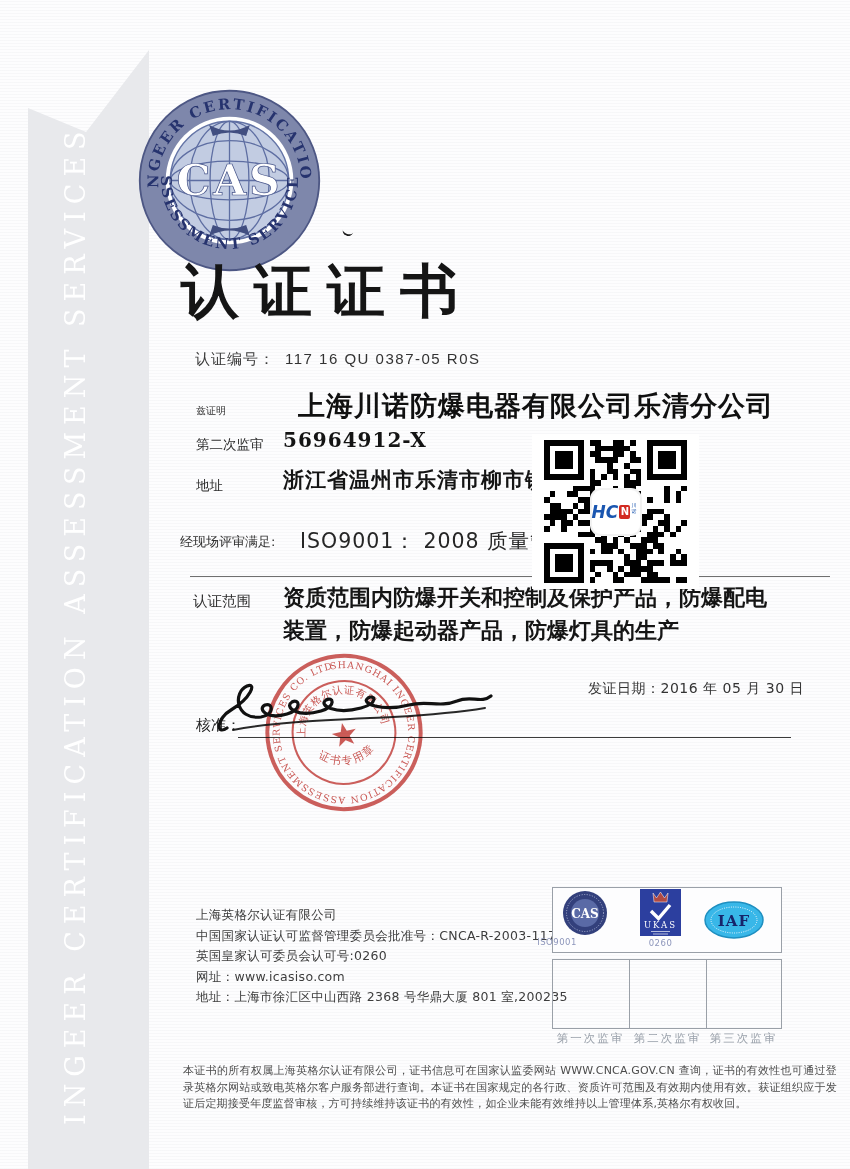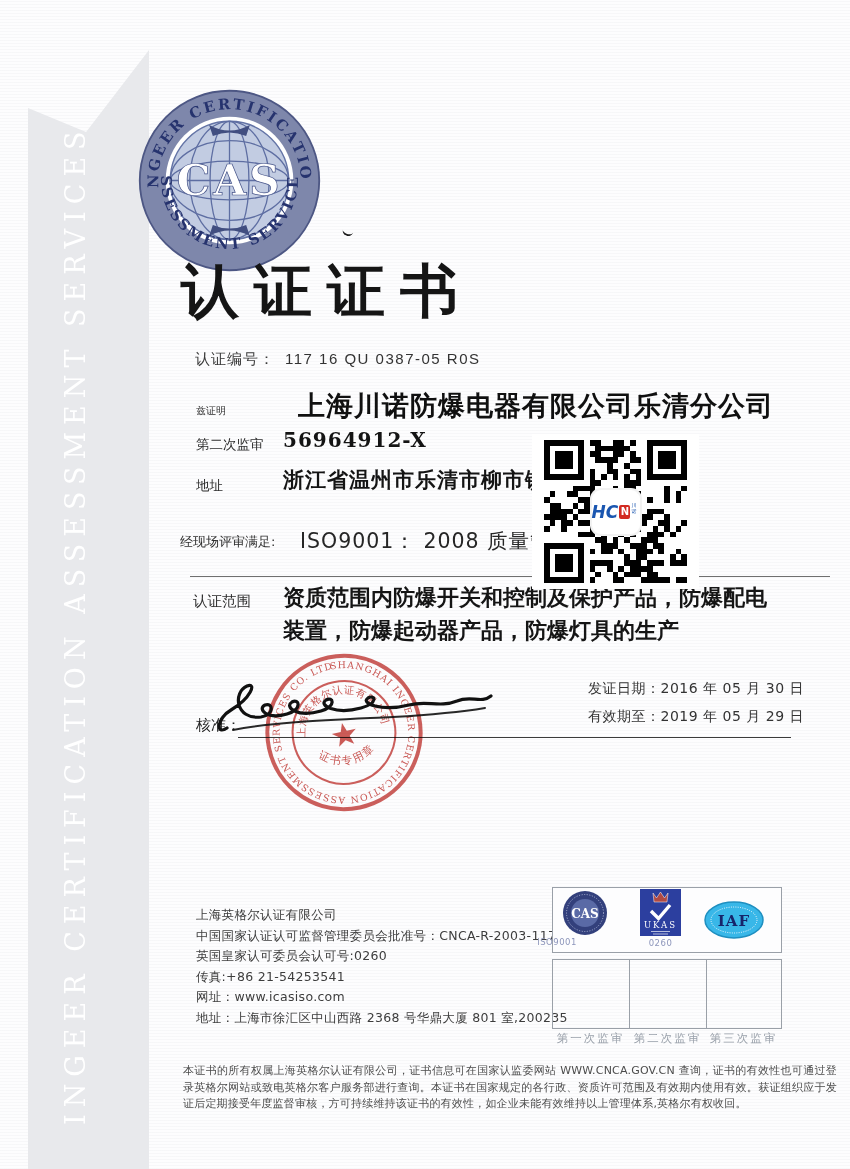--- a/index.html
+++ b/index.html
@@ -465,28 +465,26 @@
              C90,39 86,28 79,32 C71,37 84,48 108,41 C124,36 120,26 113,30 C105,35 122,45 148,38
              C166,33 162,24 155,28 C147,33 168,42 196,35 C214,30 226,38 244,31 C258,25 268,34 278,26" fill="none" stroke="#111" stroke-width="3.2" stroke-linecap="round"></path>
     <path d="M20,60 C60,52 120,50 180,47 C215,45 248,42 272,38" fill="none" stroke="#111" stroke-width="2" stroke-linecap="round" opacity=".9"></path>
   </svg>
 
   <span class="abs lbl l-approve">核准：</span>
   <div class="abs approve-line"></div>
 
   <div class="abs dates">
     <div><span>发证日期：</span><span>2016 年 05 月 30 日</span></div>
-    <div><span>有效期至：</span><span>2019 年 05 月 29 日</span></div>
   </div>
 
   <div class="abs issuer">
     <div>上海英格尔认证有限公司</div>
     <div>中国国家认证认可监督管理委员会批准号：CNCA-R-2003-117</div>
     <div>英国皇家认可委员会认可号:0260</div>
-    <div>传真:+86 21-54253541</div>
     <div>网址：www.icasiso.com</div>
     <div>地址：上海市徐汇区中山西路 2368 号华鼎大厦 801 室,200235</div>
   </div>
 
   <div class="abs marksbox"></div>
 
   <svg class="abs mark-cas" width="46" height="46" viewBox="0 0 46 46">
     <circle cx="23" cy="23" r="22" fill="#33407c"></circle>
     <circle cx="23" cy="23" r="18.5" fill="none" stroke="#aeb6d6" stroke-width="1" stroke-dasharray="1,1.6"></circle>
     <circle cx="23" cy="23" r="14" fill="#5a6aa6"></circle>

